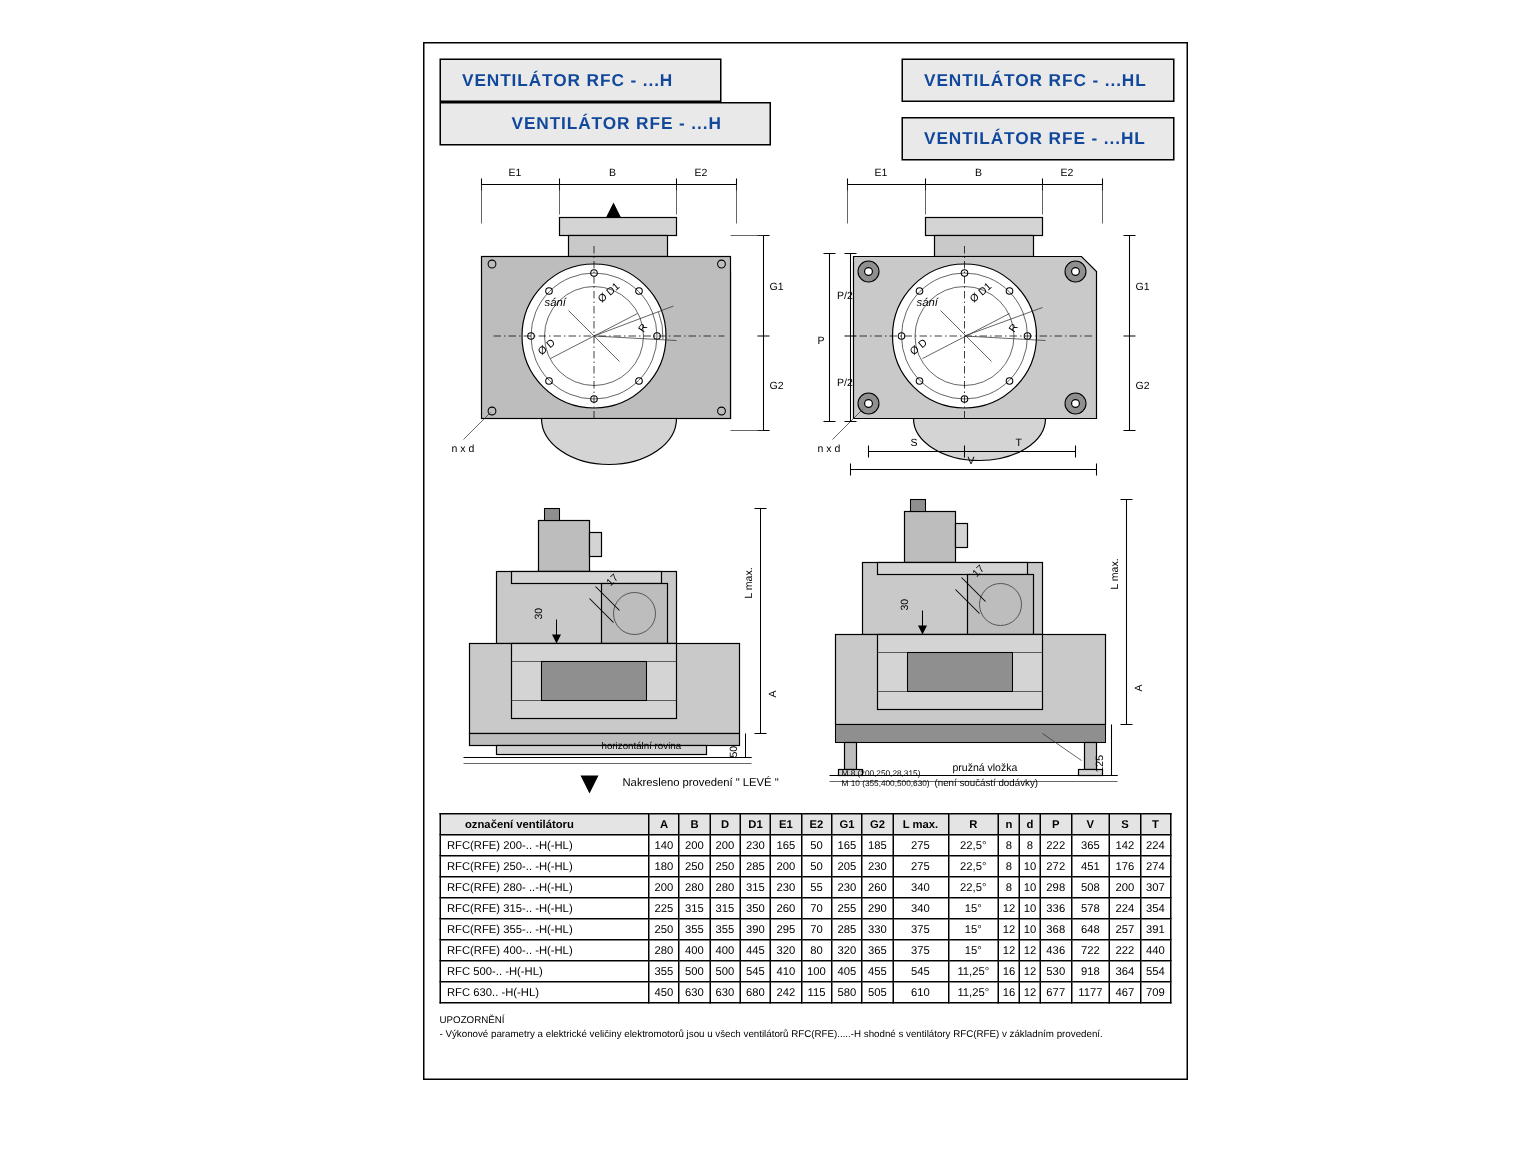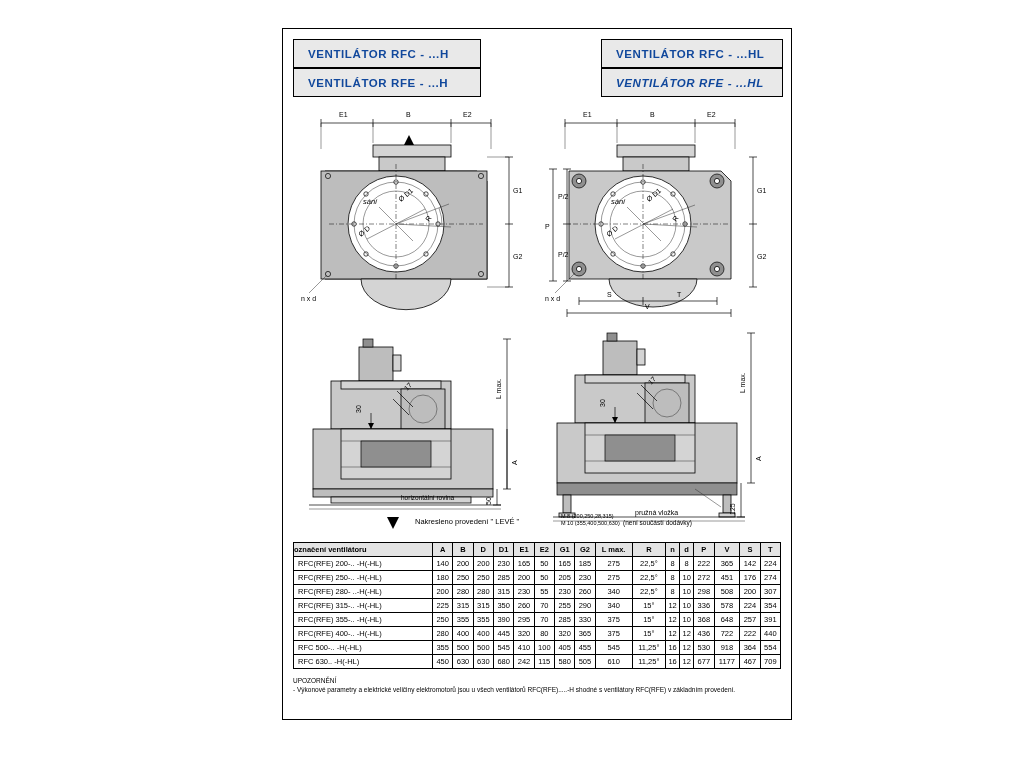--- a/index.html
+++ b/index.html
@@ -4,23 +4,23 @@
 <style>
   html,body{margin:0;padding:0;background:#ffffff;}
   body{width:1024px;height:768px;font-family:"Liberation Sans",sans-serif;overflow:hidden;}
   .sheet{position:absolute;left:0;top:0;width:1024px;height:768px;background:#fff;margin-left:24px;}
   .frame{position:absolute;left:258px;top:28px;width:508px;height:690px;border:1px solid #000;background:#fff;}
 
   
   .titlebox{position:absolute;border:1px solid #000;background:#e9e9e9;display:flex;align-items:center;}
   .titlebox span{font-size:11.5px;font-weight:bold;color:#11489c;letter-spacing:.6px;padding-left:14px;}
   #t1{left:10px;top:10px;width:186px;height:27px;}
-  #t2{left:10px;top:39px;width:186px;height:27px;}
+  #t2{left:10px;top:39px;width:186px;height:27px;padding-left:33px;}
   #t3{left:318px;top:10px;width:180px;height:27px;text-align:center;}
-  #t4{left:318px;top:39px;width:180px;height:27px;font-style:italic;}
+  #t4{left:318px;top:49px;width:180px;height:27px;}
 
   
   .dwg{position:absolute;}
   #dwgTL{left:18px;top:80px;width:230px;height:210px;}
   #dwgTR{left:262px;top:80px;width:232px;height:210px;}
   #dwgBL{left:18px;top:300px;width:230px;height:200px;}
   #dwgBR{left:262px;top:300px;width:232px;height:200px;}
 
   svg{display:block;}
   .ln{stroke:#000;stroke-width:.7;fill:none;}
@@ -41,21 +41,21 @@
   #notePruzna{left:352px;top:480px;font-size:7px;}
   #notePruzna2{left:340px;top:490px;font-size:6.5px;}
   #noteM8{left:278px;top:484px;font-size:5.5px;}
   #noteM10{left:278px;top:491px;font-size:5.5px;}
 
   
   table.spec{position:absolute;left:10px;top:513px;width:488px;border-collapse:collapse;}
   table.spec th,table.spec td{border:1px solid #000;font-size:7.5px;text-align:center;height:13px;padding:0;color:#000;}
   table.spec th{background:#e4e4e4;font-weight:bold;}
   table.spec td.name{text-align:left;padding-left:4px;width:134px;}
-  table.spec th.name{text-align:left;padding-left:0;}
+  table.spec th.name{text-align:left;padding-left:16px;}
   .warn{position:absolute;left:10px;top:648px;width:488px;font-size:6.5px;color:#000;}
   .warn .w1{font-weight:normal;}
   .warn .w2{margin-top:2px;}
 </style>
 </head>
 <body>
 
 <div class="sheet">
   <div class="frame">
 

